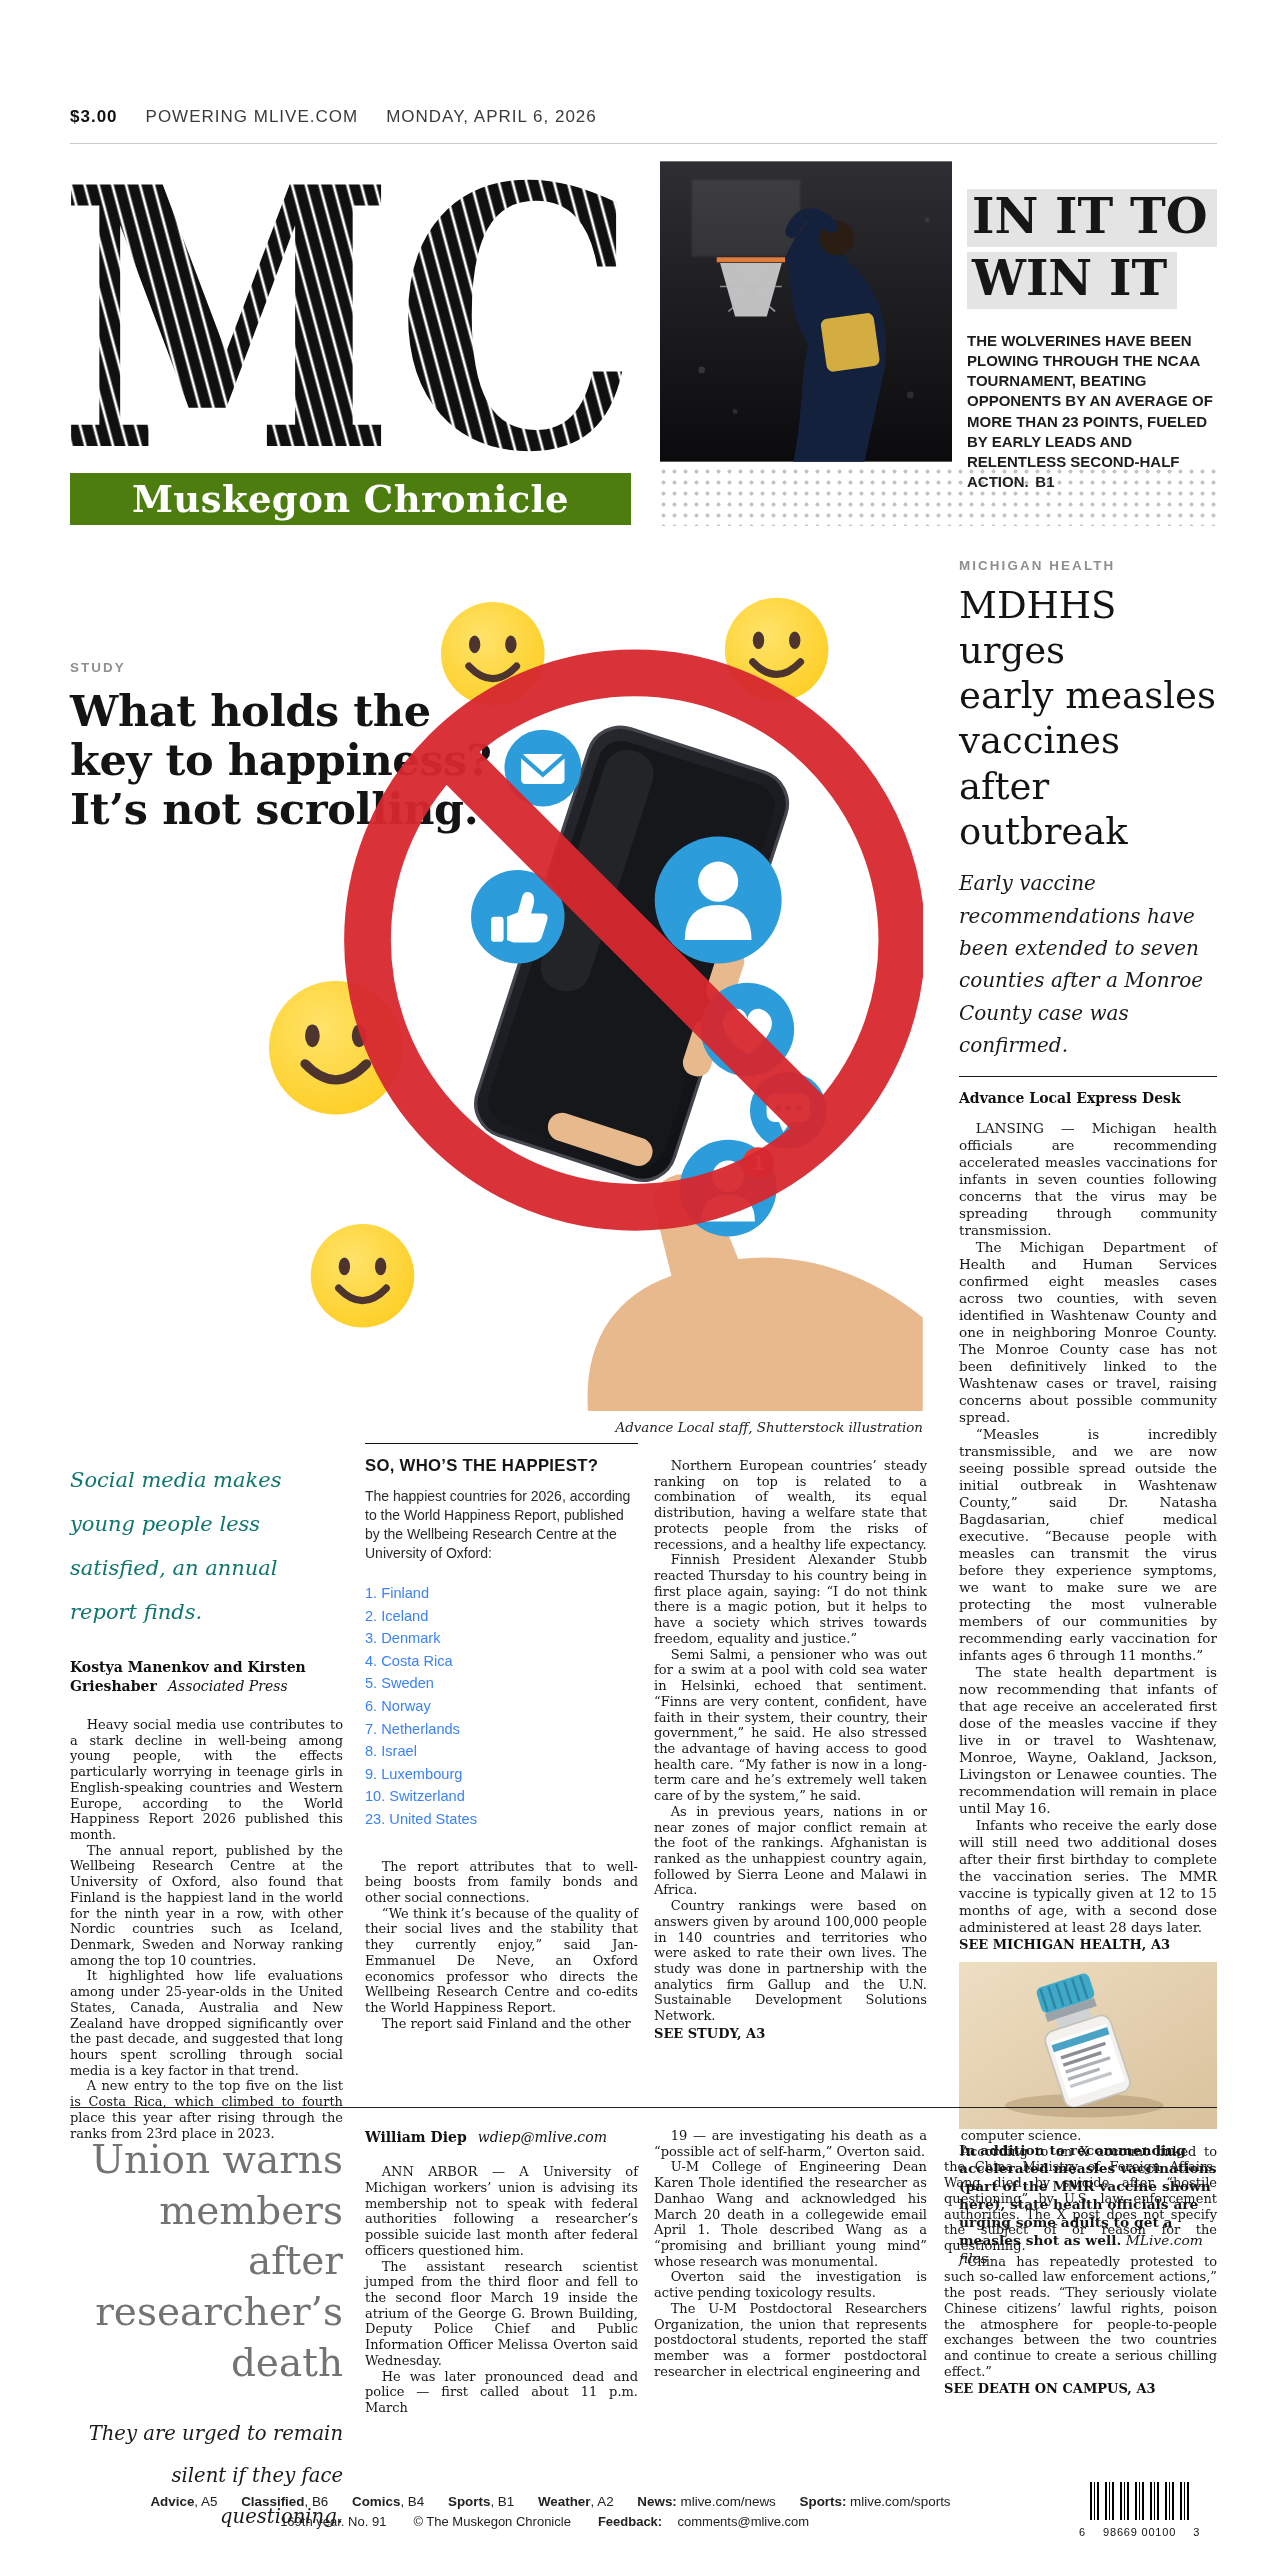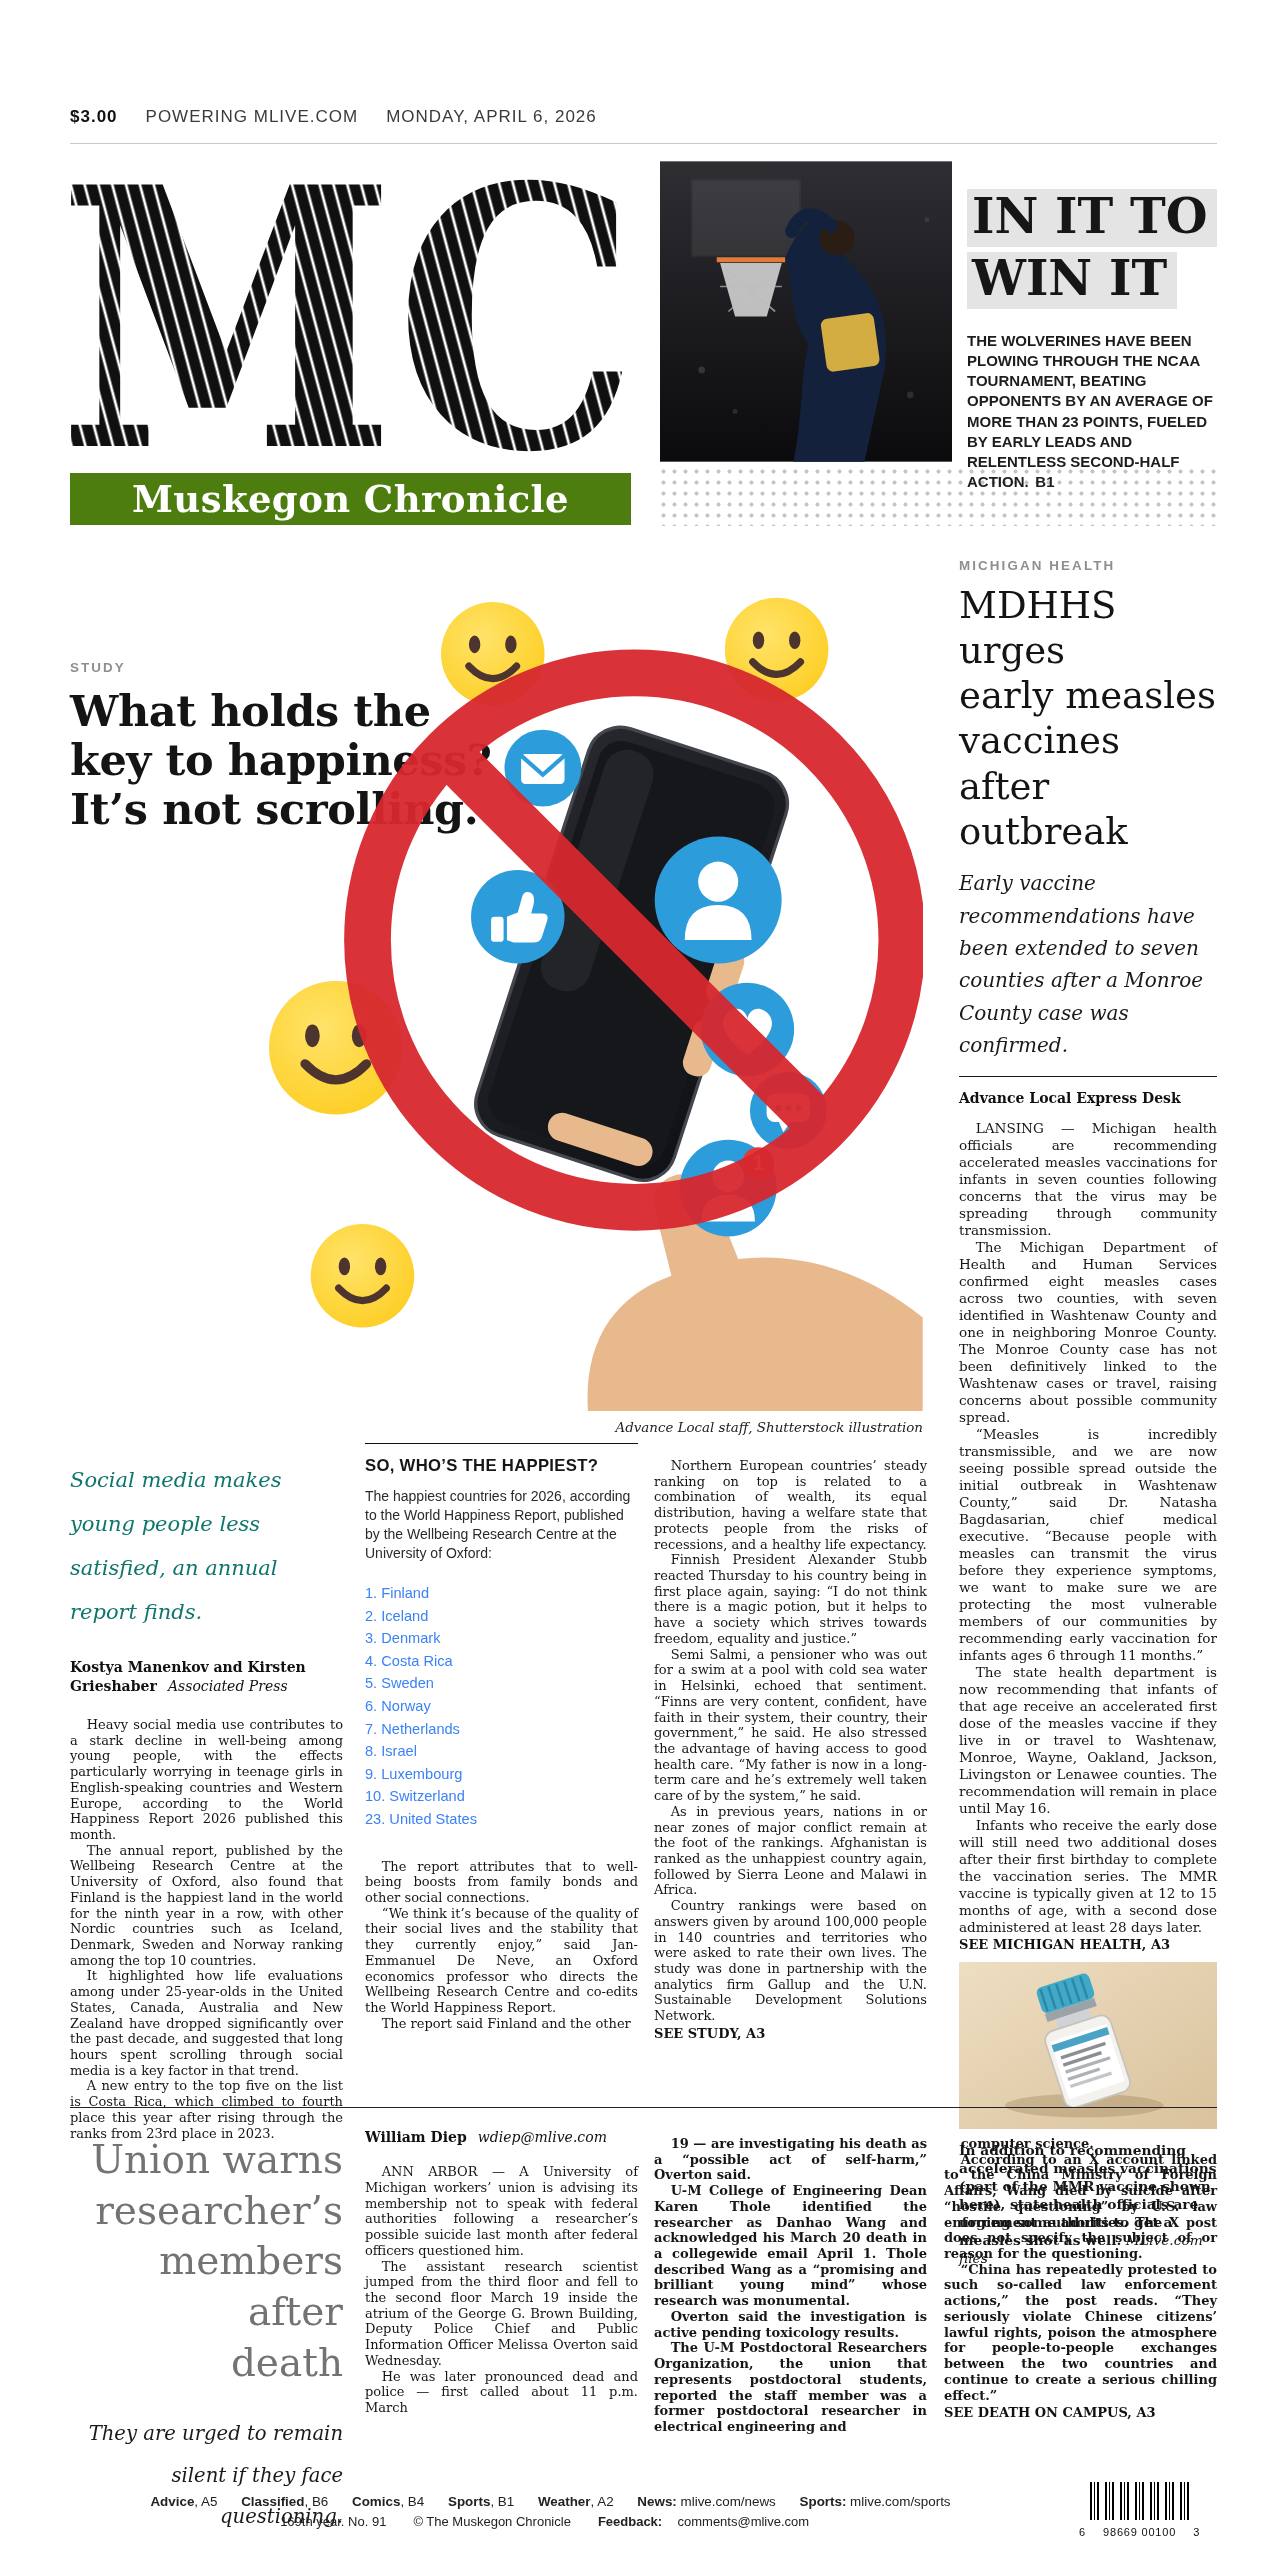--- a/index.html
+++ b/index.html
@@ -83,21 +83,21 @@
   #botrule{left:70px;top:2107px;width:1147px;border-top:1.3px solid #222;}
   #dcol0{left:70px;top:2135px;text-align:right;}
   #dcol1{left:365px;top:2128px;}
   #dcol2{left:654px;top:2128px;}
   #dcol3{left:944px;top:2128px;}
   #death-headline{font-family:"DejaVu Serif",serif;font-size:39px;line-height:1.3;color:#737373;}
   #death-deck{margin-top:25px;font-family:"DejaVu Serif",serif;font-style:italic;font-size:19.6px;
         line-height:2.1;color:#1a1a1a;}
   #dcol1 .byline{margin-top:0;}
   #dcol1 .bodytext{margin-top:16.7px;}
-  #dcol2 .bodytext,#dcol3 .bodytext{margin-top:8px;font-weight:bold;}
+  #dcol2 .bodytext,#dcol3 .bodytext{margin-top:0;}
 
   
   #footer{left:70px;top:2494px;width:961px;text-align:center;font-size:13.4px;color:#222;}
   #footer .footitem{margin:0 10px;white-space:nowrap;}
   #footer b{font-weight:bold;}
   #footer .line2{margin-top:5px;font-size:13px;}
   #footer .line2 span{margin:0 11.7px;}
   #barcode{left:1079px;top:2482px;width:142px;display:flex;align-items:flex-end;gap:4.2px;}
   #barcode .bars{width:99px;height:38px;
         background:repeating-linear-gradient(90deg,#000 0 1.7px,#fff 1.7px 4.2px,#000 4.2px 5px,#fff 5px 7.5px);}
@@ -370,22 +370,22 @@
       <b>In addition to recommending accelerated measles vaccinations (part of the MMR vaccine shown here), state health officials are urging some adults to get a measles shot as well.</b>
       <i>MLive.com files</i>
     </div>
   </div>
 
   <div class="abs" id="botrule"></div>
 
   <div class="col" id="dcol0">
     <div id="death-headline">
       <div>Union warns</div>
+      <div>members after</div>
       <div>researcher’s</div>
-      <div>members after</div>
       <div>death</div>
     </div>
     <div id="death-deck">They are urged to remain silent if they face questioning.</div>
   </div>
 
   <div class="col" id="dcol1">
     <div class="byline">
       <b>William Diep</b>
       <i>wdiep@mlive.com</i>
     </div>

